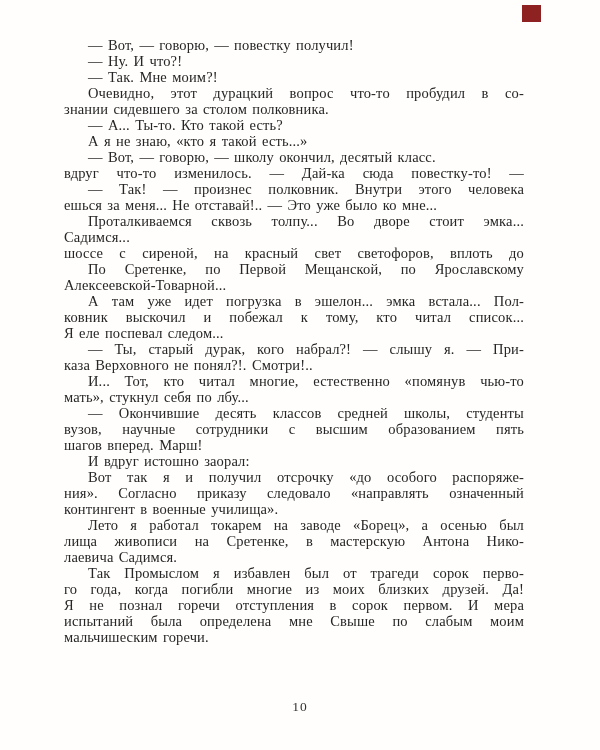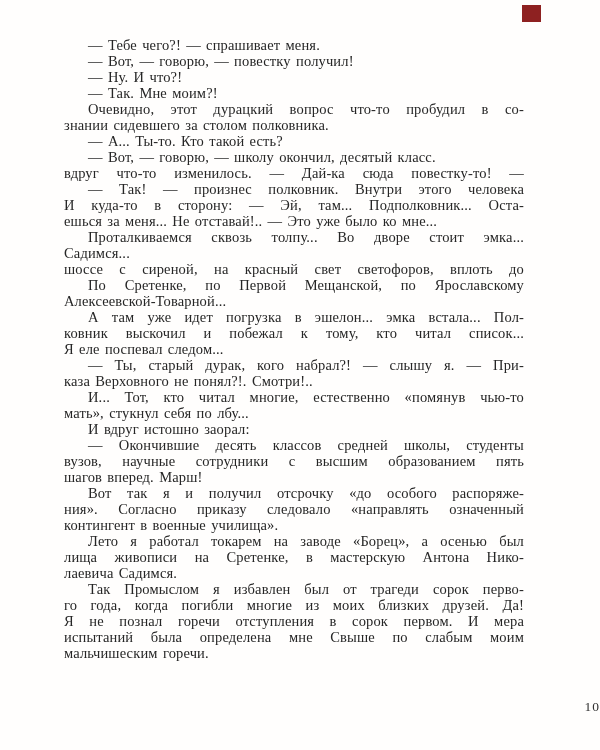--- a/index.html
+++ b/index.html
@@ -48,58 +48,57 @@
     white-space: normal;
     text-align: justify;
     text-align-last: justify;
   }
   .line.indent { text-indent: 24px; }
   .footer {
     position: absolute;
     left: 0;
     top: 699px;
     width: 600px;
-    text-align: right;
+    text-align: center;
     font-size: 13.5px;
     color: #333333;
     letter-spacing: 1px;
   }
 </style>
 </head>
 <body>
 
 <div class="book-page" style="background: rgb(255, 254, 253);">
   <div class="bookmark" style="background: rgb(142, 33, 33);"></div>
   <div class="text-block" id="text-block" style="color: rgb(38, 38, 38);">
-      <div class="para">
-        <div class="line indent">— Тебе чего?! — спрашивает меня.</div>
-      </div>
       <div class="para">
         <div class="line indent">— Вот, — говорю, — повестку получил!</div>
       </div>
       <div class="para">
         <div class="line indent">— Ну. И что?!</div>
       </div>
       <div class="para">
         <div class="line indent">— Так. Мне моим?!</div>
       </div>
       <div class="para">
         <div class="line indent fill">Очевидно, этот дурацкий вопрос что-то пробудил в со-</div>
         <div class="line">знании сидевшего за столом полковника.</div>
       </div>
       <div class="para">
         <div class="line indent">— А... Ты-то. Кто такой есть?</div>
       </div>
       <div class="para">
+        <div class="line indent">А я не знаю, «кто я такой есть...»</div>
+      </div>
+      <div class="para">
         <div class="line indent">— Вот, — говорю, — школу окончил, десятый класс.</div>
       </div>
       <div class="para">
         <div class="line fill">вдруг что-то изменилось. — Дай-ка сюда повестку-то! —</div>
         <div class="line indent fill">— Так! — произнес полковник. Внутри этого человека</div>
-        <div class="line fill">И куда-то в сторону: — Эй, там... Подполковник... Оста-</div>
         <div class="line">ешься за меня... Не отставай!.. — Это уже было ко мне...</div>
       </div>
       <div class="para">
         <div class="line indent fill">Проталкиваемся сквозь толпу... Во дворе стоит эмка...</div>
         <div class="line">Садимся...</div>
       </div>
       <div class="para">
         <div class="line fill">шоссе с сиреной, на красный свет светофоров, вплоть до</div>
         <div class="line indent fill">По Сретенке, по Первой Мещанской, по Ярославскому</div>
         <div class="line">Алексеевской-Товарной...</div>
@@ -111,26 +110,26 @@
       </div>
       <div class="para">
         <div class="line indent fill">— Ты, старый дурак, кого набрал?! — слышу я. — При-</div>
         <div class="line">каза Верховного не понял?!. Смотри!..</div>
       </div>
       <div class="para">
         <div class="line indent fill">И... Тот, кто читал многие, естественно «помянув чью-то</div>
         <div class="line">мать», стукнул себя по лбу...</div>
       </div>
       <div class="para">
-        <div class="line indent">И вдруг истошно заорал:</div>
-      </div>
-      <div class="para">
         <div class="line indent fill">— Окончившие десять классов средней школы, студенты</div>
         <div class="line fill">вузов, научные сотрудники с высшим образованием пять</div>
         <div class="line">шагов вперед. Марш!</div>
+      </div>
+      <div class="para">
+        <div class="line indent">И вдруг истошно заорал:</div>
       </div>
       <div class="para">
         <div class="line indent fill">Вот так я и получил отсрочку «до особого распоряже-</div>
         <div class="line fill">ния». Согласно приказу следовало «направлять означенный</div>
         <div class="line">контингент в военные училища».</div>
       </div>
       <div class="para">
         <div class="line indent fill">Лето я работал токарем на заводе «Борец», а осенью был</div>
         <div class="line fill">лища живописи на Сретенке, в мастерскую Антона Нико-</div>
         <div class="line">лаевича Садимся.</div>

